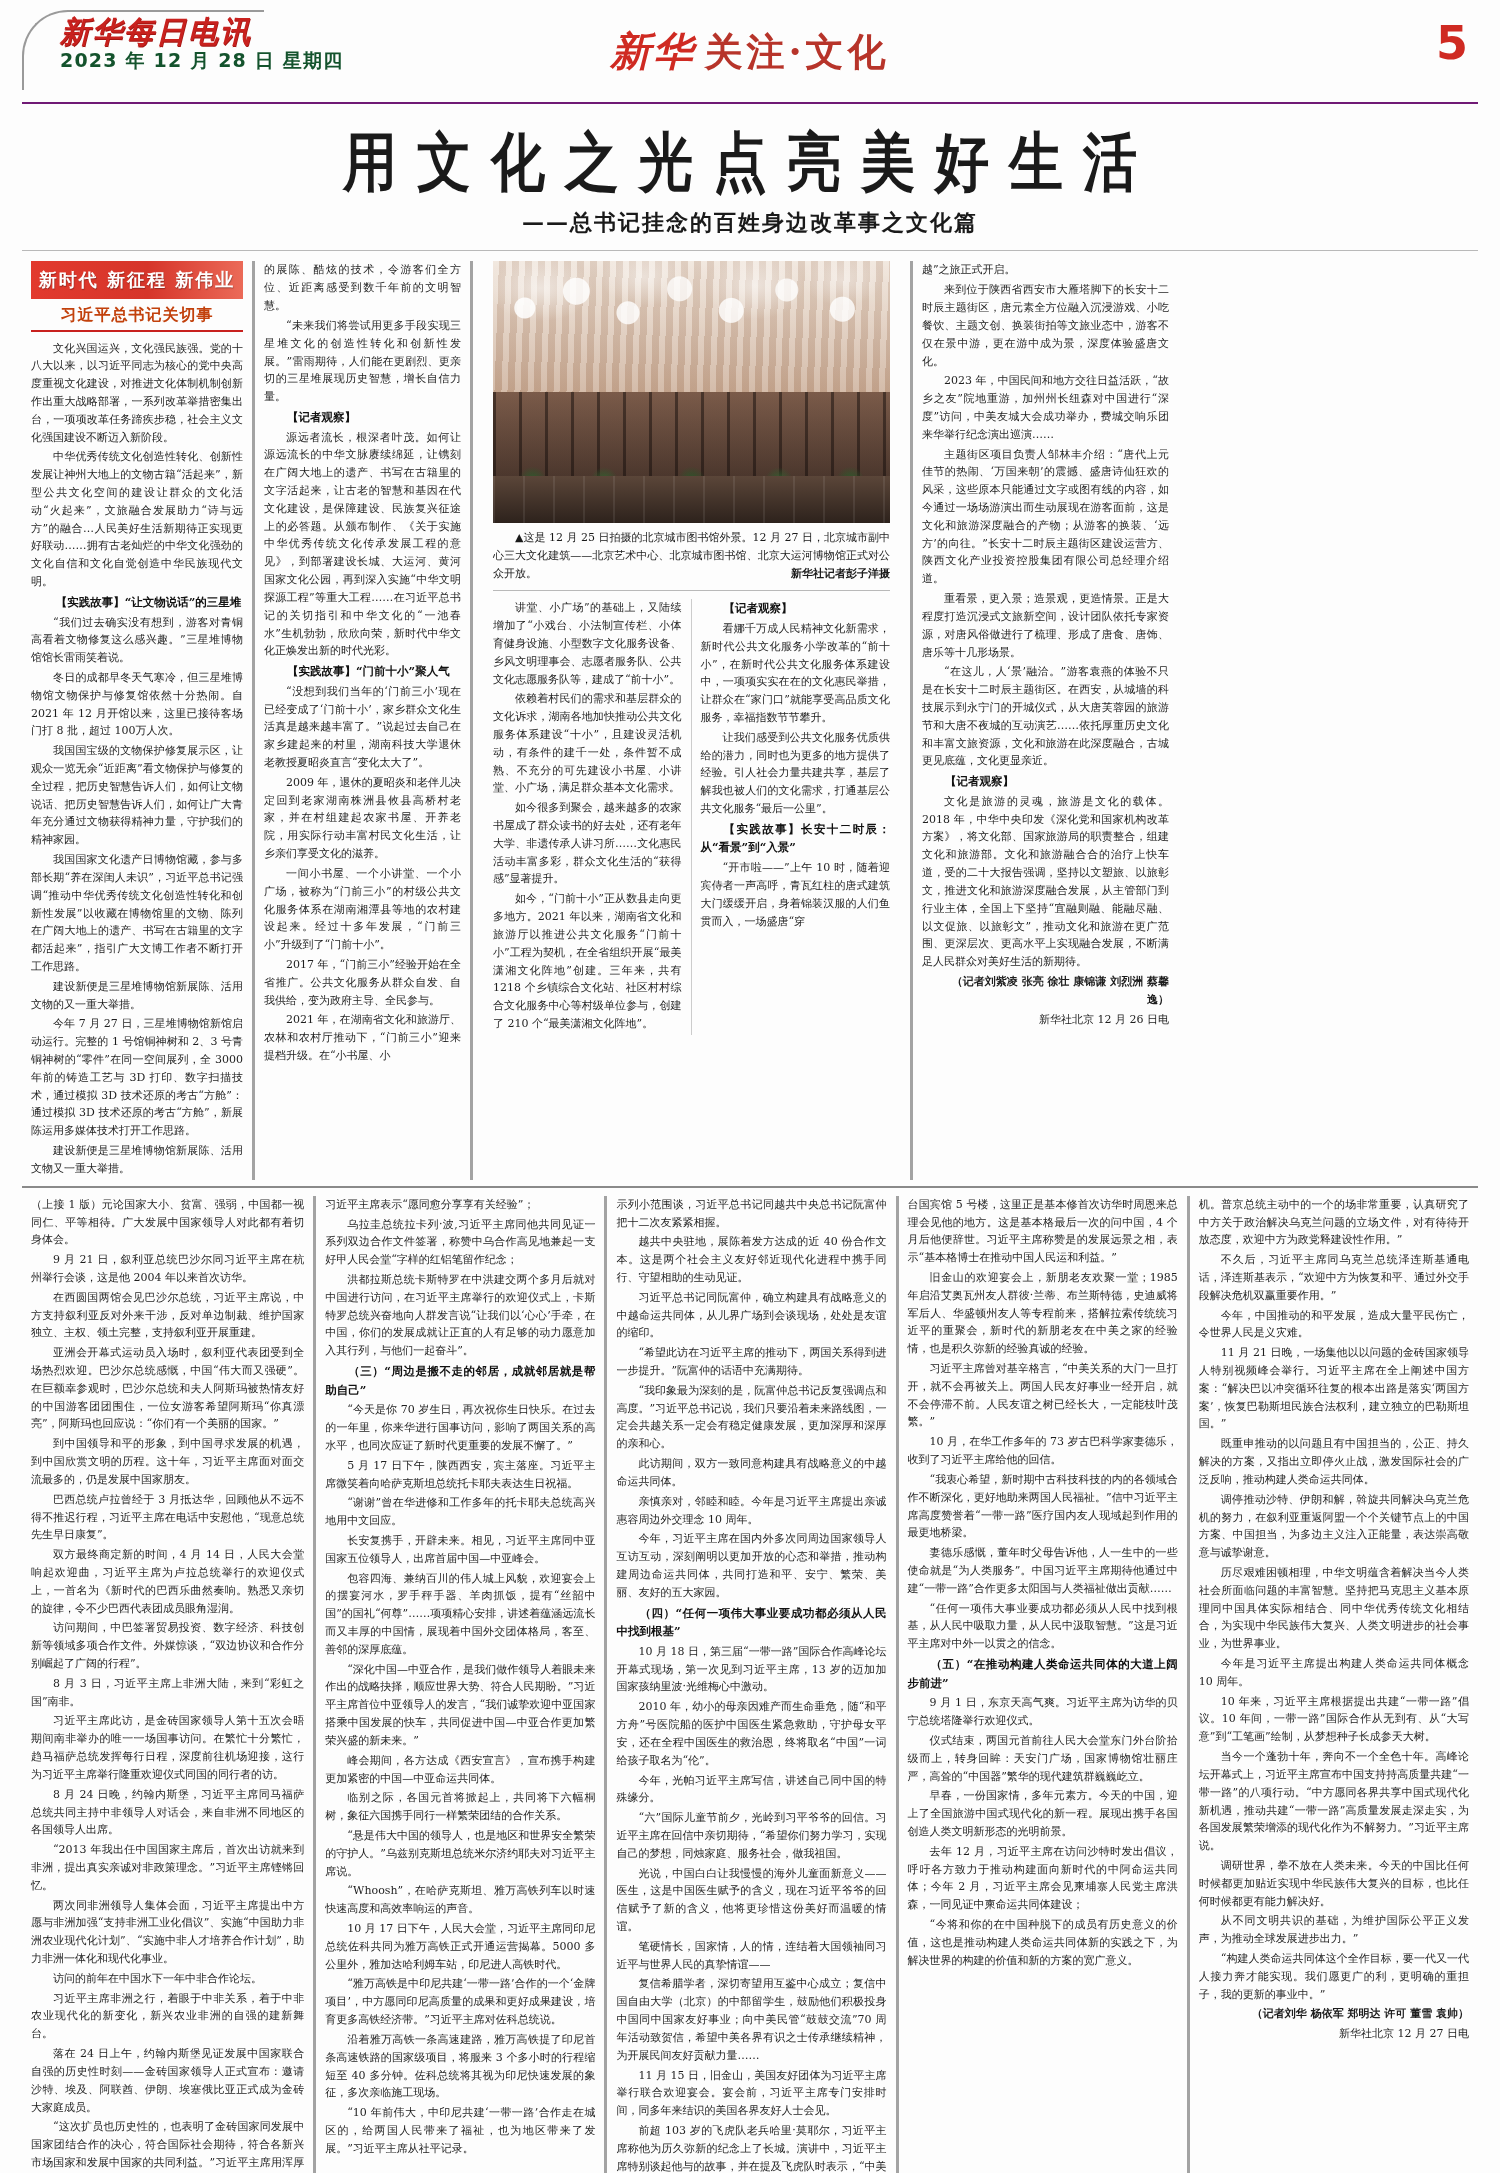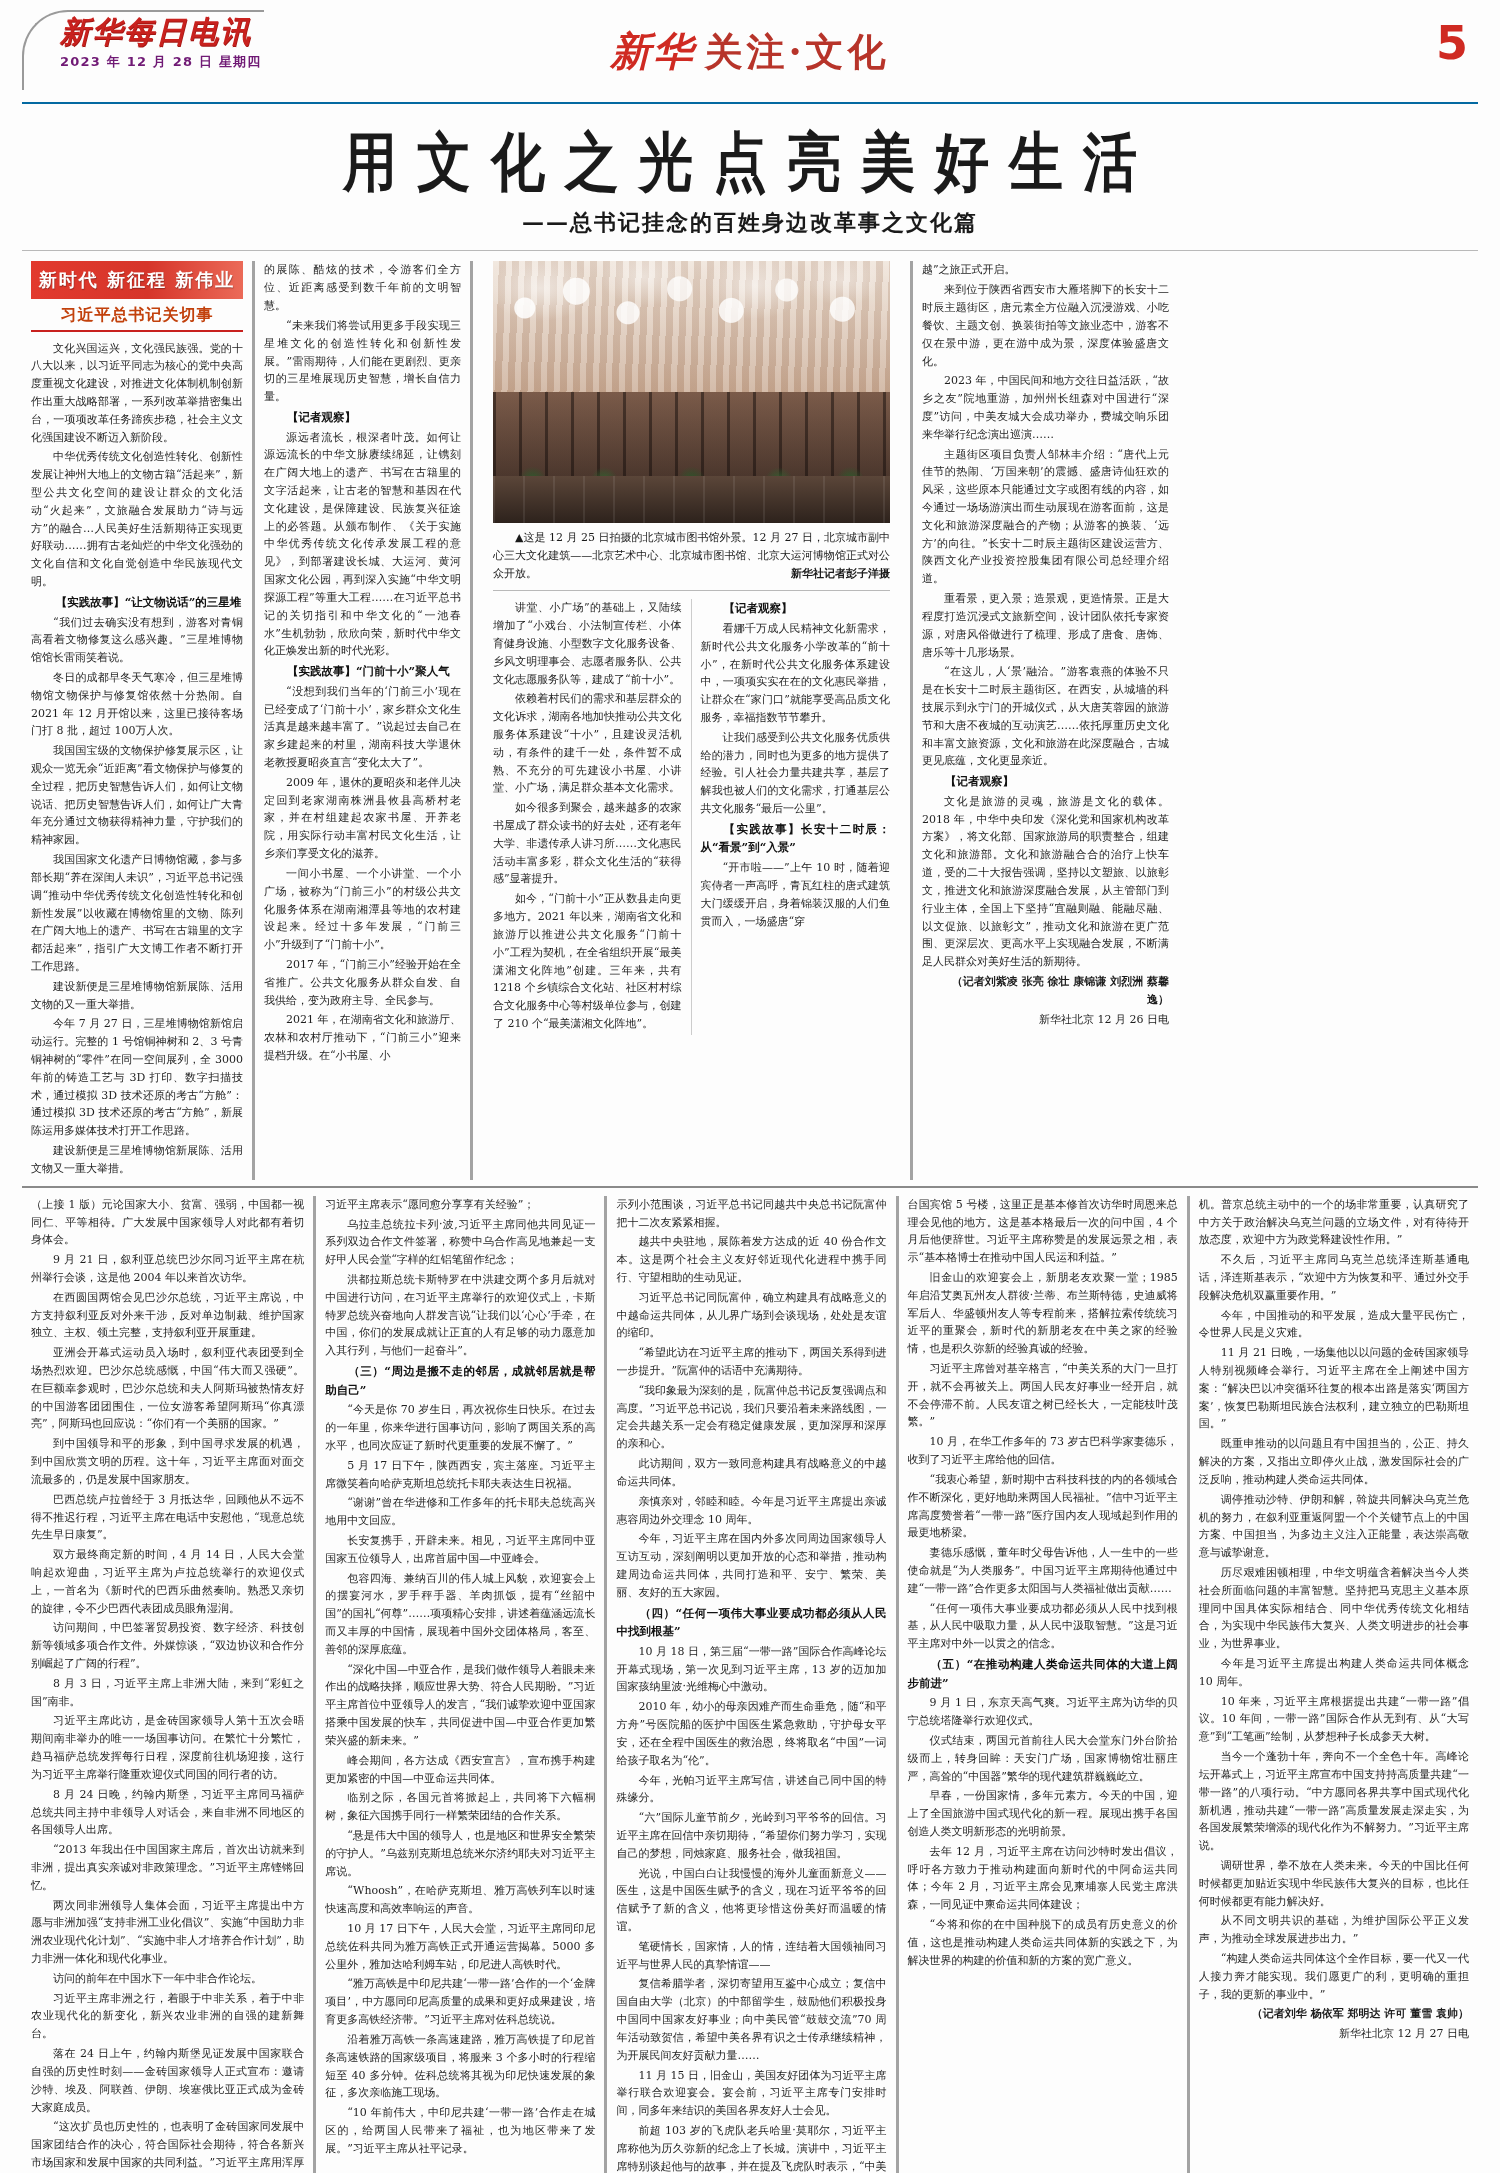--- a/index.html
+++ b/index.html
@@ -5,36 +5,36 @@
   html,body{margin:0;padding:0;background:#fff;}
   body{
     width:1500px;height:2173px;
     font-family:"DejaVu Sans","Liberation Sans",sans-serif;
     color:#141414;
     -webkit-font-smoothing:antialiased;
   }
   .page{position:relative;width:1500px;height:2173px;overflow:hidden;background:#fdfdfd;}
 
   
-  .masthead{position:relative;height:92px;border-bottom:2px solid #0369a1;margin:10px 22px 0 22px;}
+  .masthead{position:relative;height:92px;border-bottom:2px solid #701a75;margin:10px 22px 0 22px;}
   .masthead .corner{
     position:absolute;left:0;top:0;width:240px;height:78px;
     border-left:2px solid #9a9a9a;border-top:2px solid #9a9a9a;
     border-top-left-radius:46px;
   }
   .logo-block{position:absolute;left:38px;top:6px;}
   .logo-cn{
     font-family:"DejaVu Serif","Liberation Serif",serif;
     font-size:30px;font-weight:700;letter-spacing:2px;
     color:#c8211e;line-height:1.05;
     font-style:italic;
     text-shadow:0.5px 0.5px 0 #a11512;
   }
   .logo-date{
-    font-size:13px;color:#701a75;margin-top:5px;letter-spacing:1.2px;font-weight:600;
+    font-size:19px;color:#14532d;letter-spacing:1.2px;font-weight:600;
   }
   .center-head{
     position:absolute;left:50%;top:14px;transform:translateX(-50%);
     display:flex;align-items:baseline;gap:10px;white-space:nowrap;
   }
   .center-head .xh{
     font-family:"DejaVu Serif","Liberation Serif",serif;
     font-size:40px;font-weight:700;font-style:italic;color:#cf2a22;letter-spacing:2px;
   }
   .center-head .gz{

